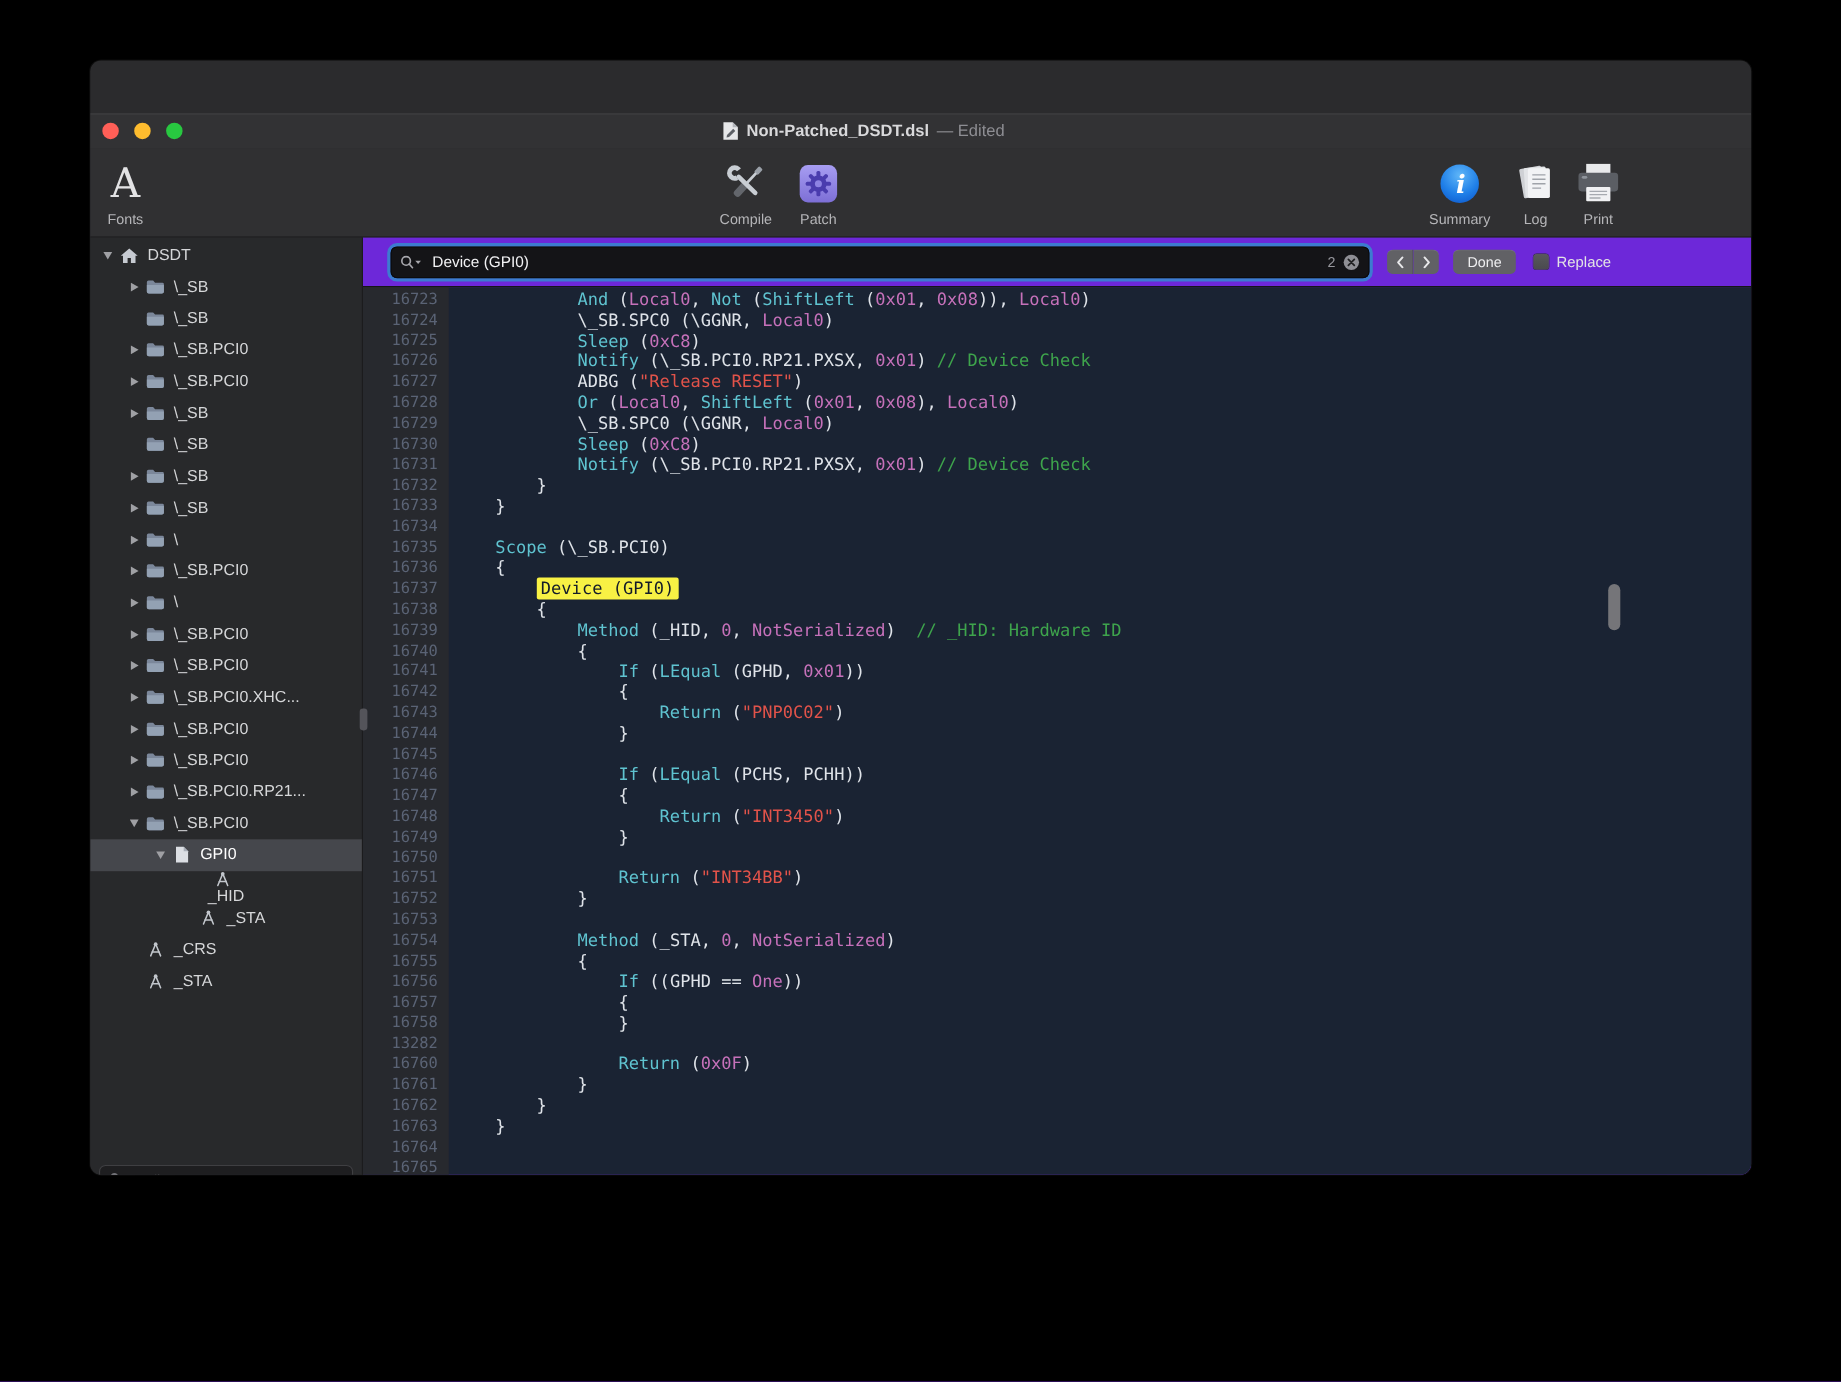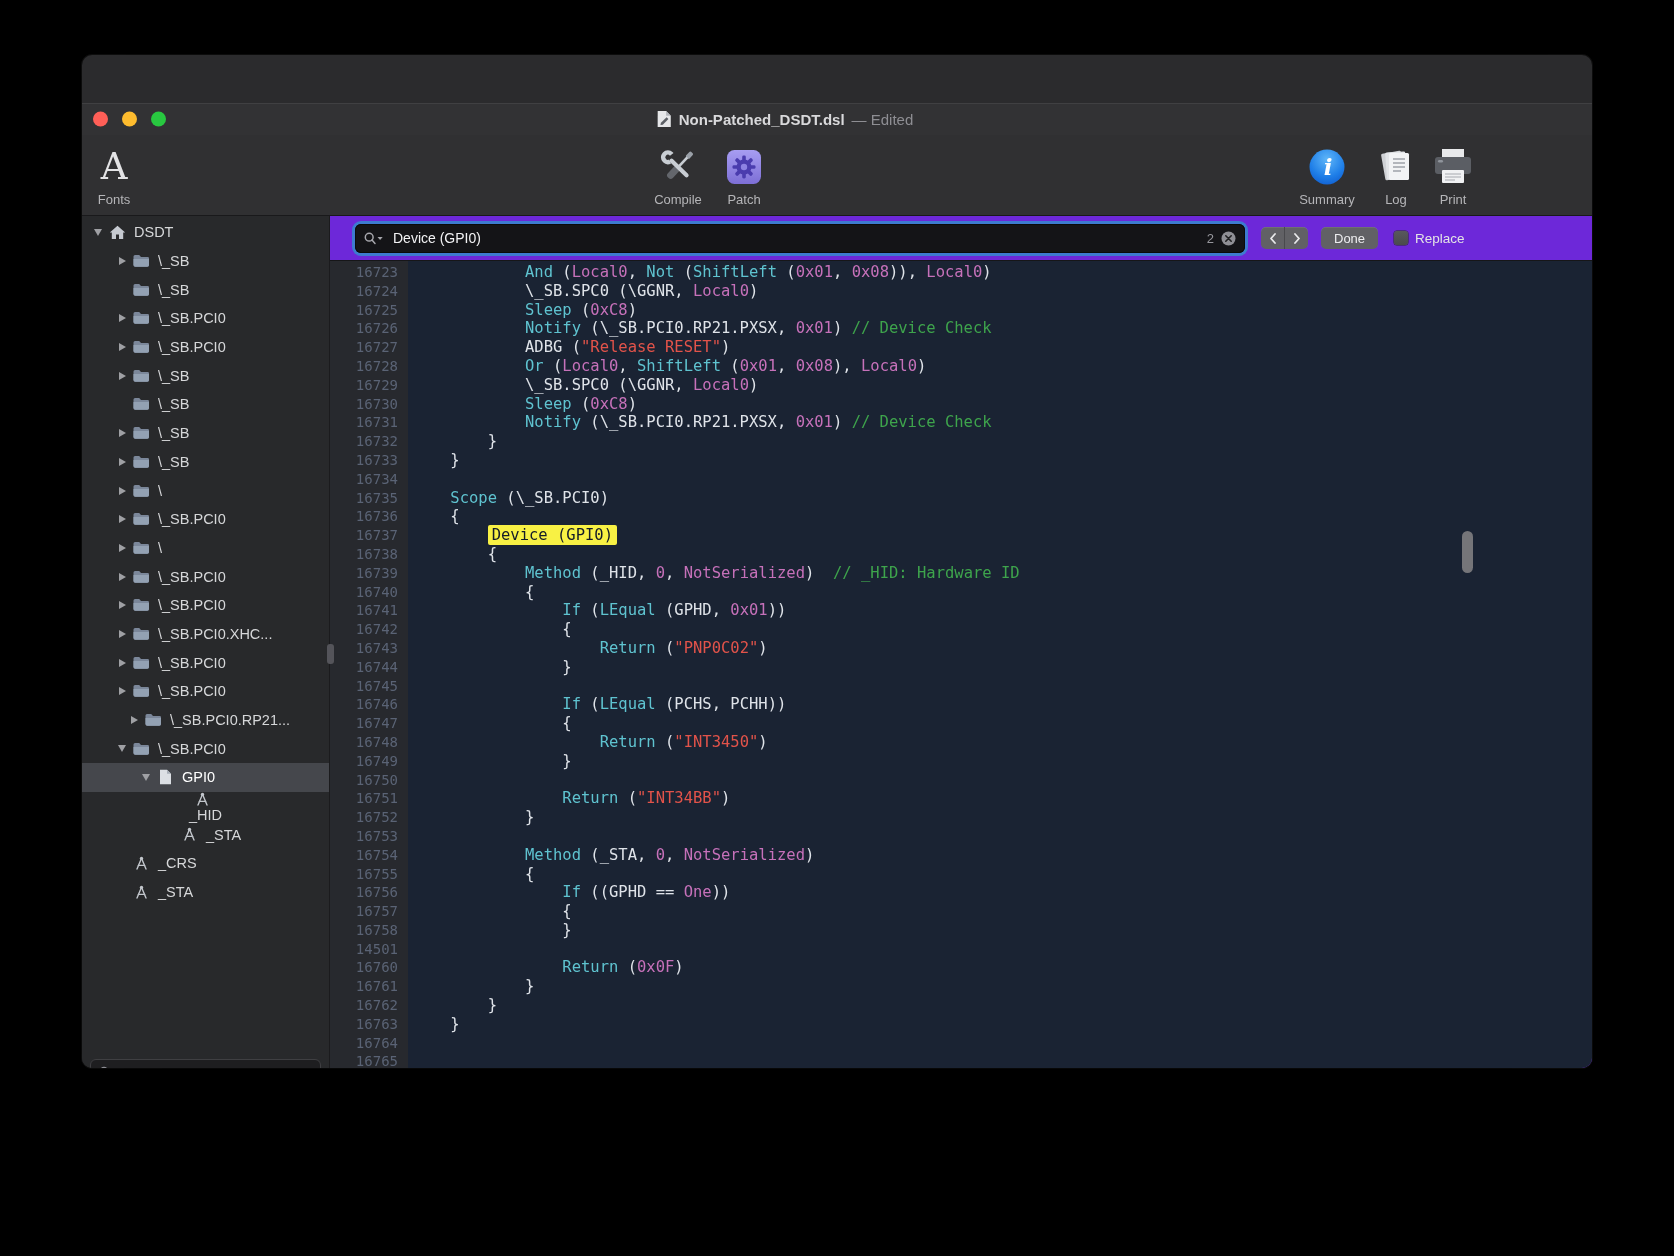--- a/index.html
+++ b/index.html
@@ -392,21 +392,21 @@
               <span class="tri-closed"></span>
             </span>
             <span class="tree-icon">
               <svg width="18" height="14" viewBox="0 0 18 14">
                 <path d="M1.5 2.5 Q1.5 1 3 1 h4.2 l1.8 2 h6.7 Q17 3 17 4.3 V11 q0 1.8 -1.8 1.8 H3.3 Q1.5 12.8 1.5 11 Z" fill="#7b879a"></path>
                 <path d="M1.5 5 H17 V11 q0 1.8 -1.8 1.8 H3.3 Q1.5 12.8 1.5 11 Z" fill="#93a1b3"></path>
               </svg>
             </span>
             <span class="tree-label">\_SB.PCI0</span>
           </div>
-          <div class="tree-row" style="padding-left: 44px;">
+          <div class="tree-row" style="padding-left: 32px;">
             <span class="disc">
               <span class="tri-closed"></span>
             </span>
             <span class="tree-icon">
               <svg width="18" height="14" viewBox="0 0 18 14">
                 <path d="M1.5 2.5 Q1.5 1 3 1 h4.2 l1.8 2 h6.7 Q17 3 17 4.3 V11 q0 1.8 -1.8 1.8 H3.3 Q1.5 12.8 1.5 11 Z" fill="#7b879a"></path>
                 <path d="M1.5 5 H17 V11 q0 1.8 -1.8 1.8 H3.3 Q1.5 12.8 1.5 11 Z" fill="#93a1b3"></path>
               </svg>
             </span>
             <span class="tree-label">\_SB.PCI0.RP21...</span>
@@ -578,21 +578,21 @@
             <div class="ln">16749</div>
             <div class="ln">16750</div>
             <div class="ln">16751</div>
             <div class="ln">16752</div>
             <div class="ln">16753</div>
             <div class="ln">16754</div>
             <div class="ln">16755</div>
             <div class="ln">16756</div>
             <div class="ln">16757</div>
             <div class="ln">16758</div>
-            <div class="ln">14501</div>
+            <div class="ln">13282</div>
             <div class="ln">16760</div>
             <div class="ln">16761</div>
             <div class="ln">16762</div>
             <div class="ln">16763</div>
             <div class="ln">16764</div>
             <div class="ln">16765</div>
             <div class="ln">16766</div>
           </div>
         <div class="code">
             <div class="code-line"><span class="tok-t">            </span><span class="tok-k">And</span><span class="tok-t"> (</span><span class="tok-m">Local0</span><span class="tok-t">, </span><span class="tok-k">Not</span><span class="tok-t"> (</span><span class="tok-k">ShiftLeft</span><span class="tok-t"> (</span><span class="tok-m">0x01</span><span class="tok-t">, </span><span class="tok-m">0x08</span><span class="tok-t">)), </span><span class="tok-m">Local0</span><span class="tok-t">)</span></div>

